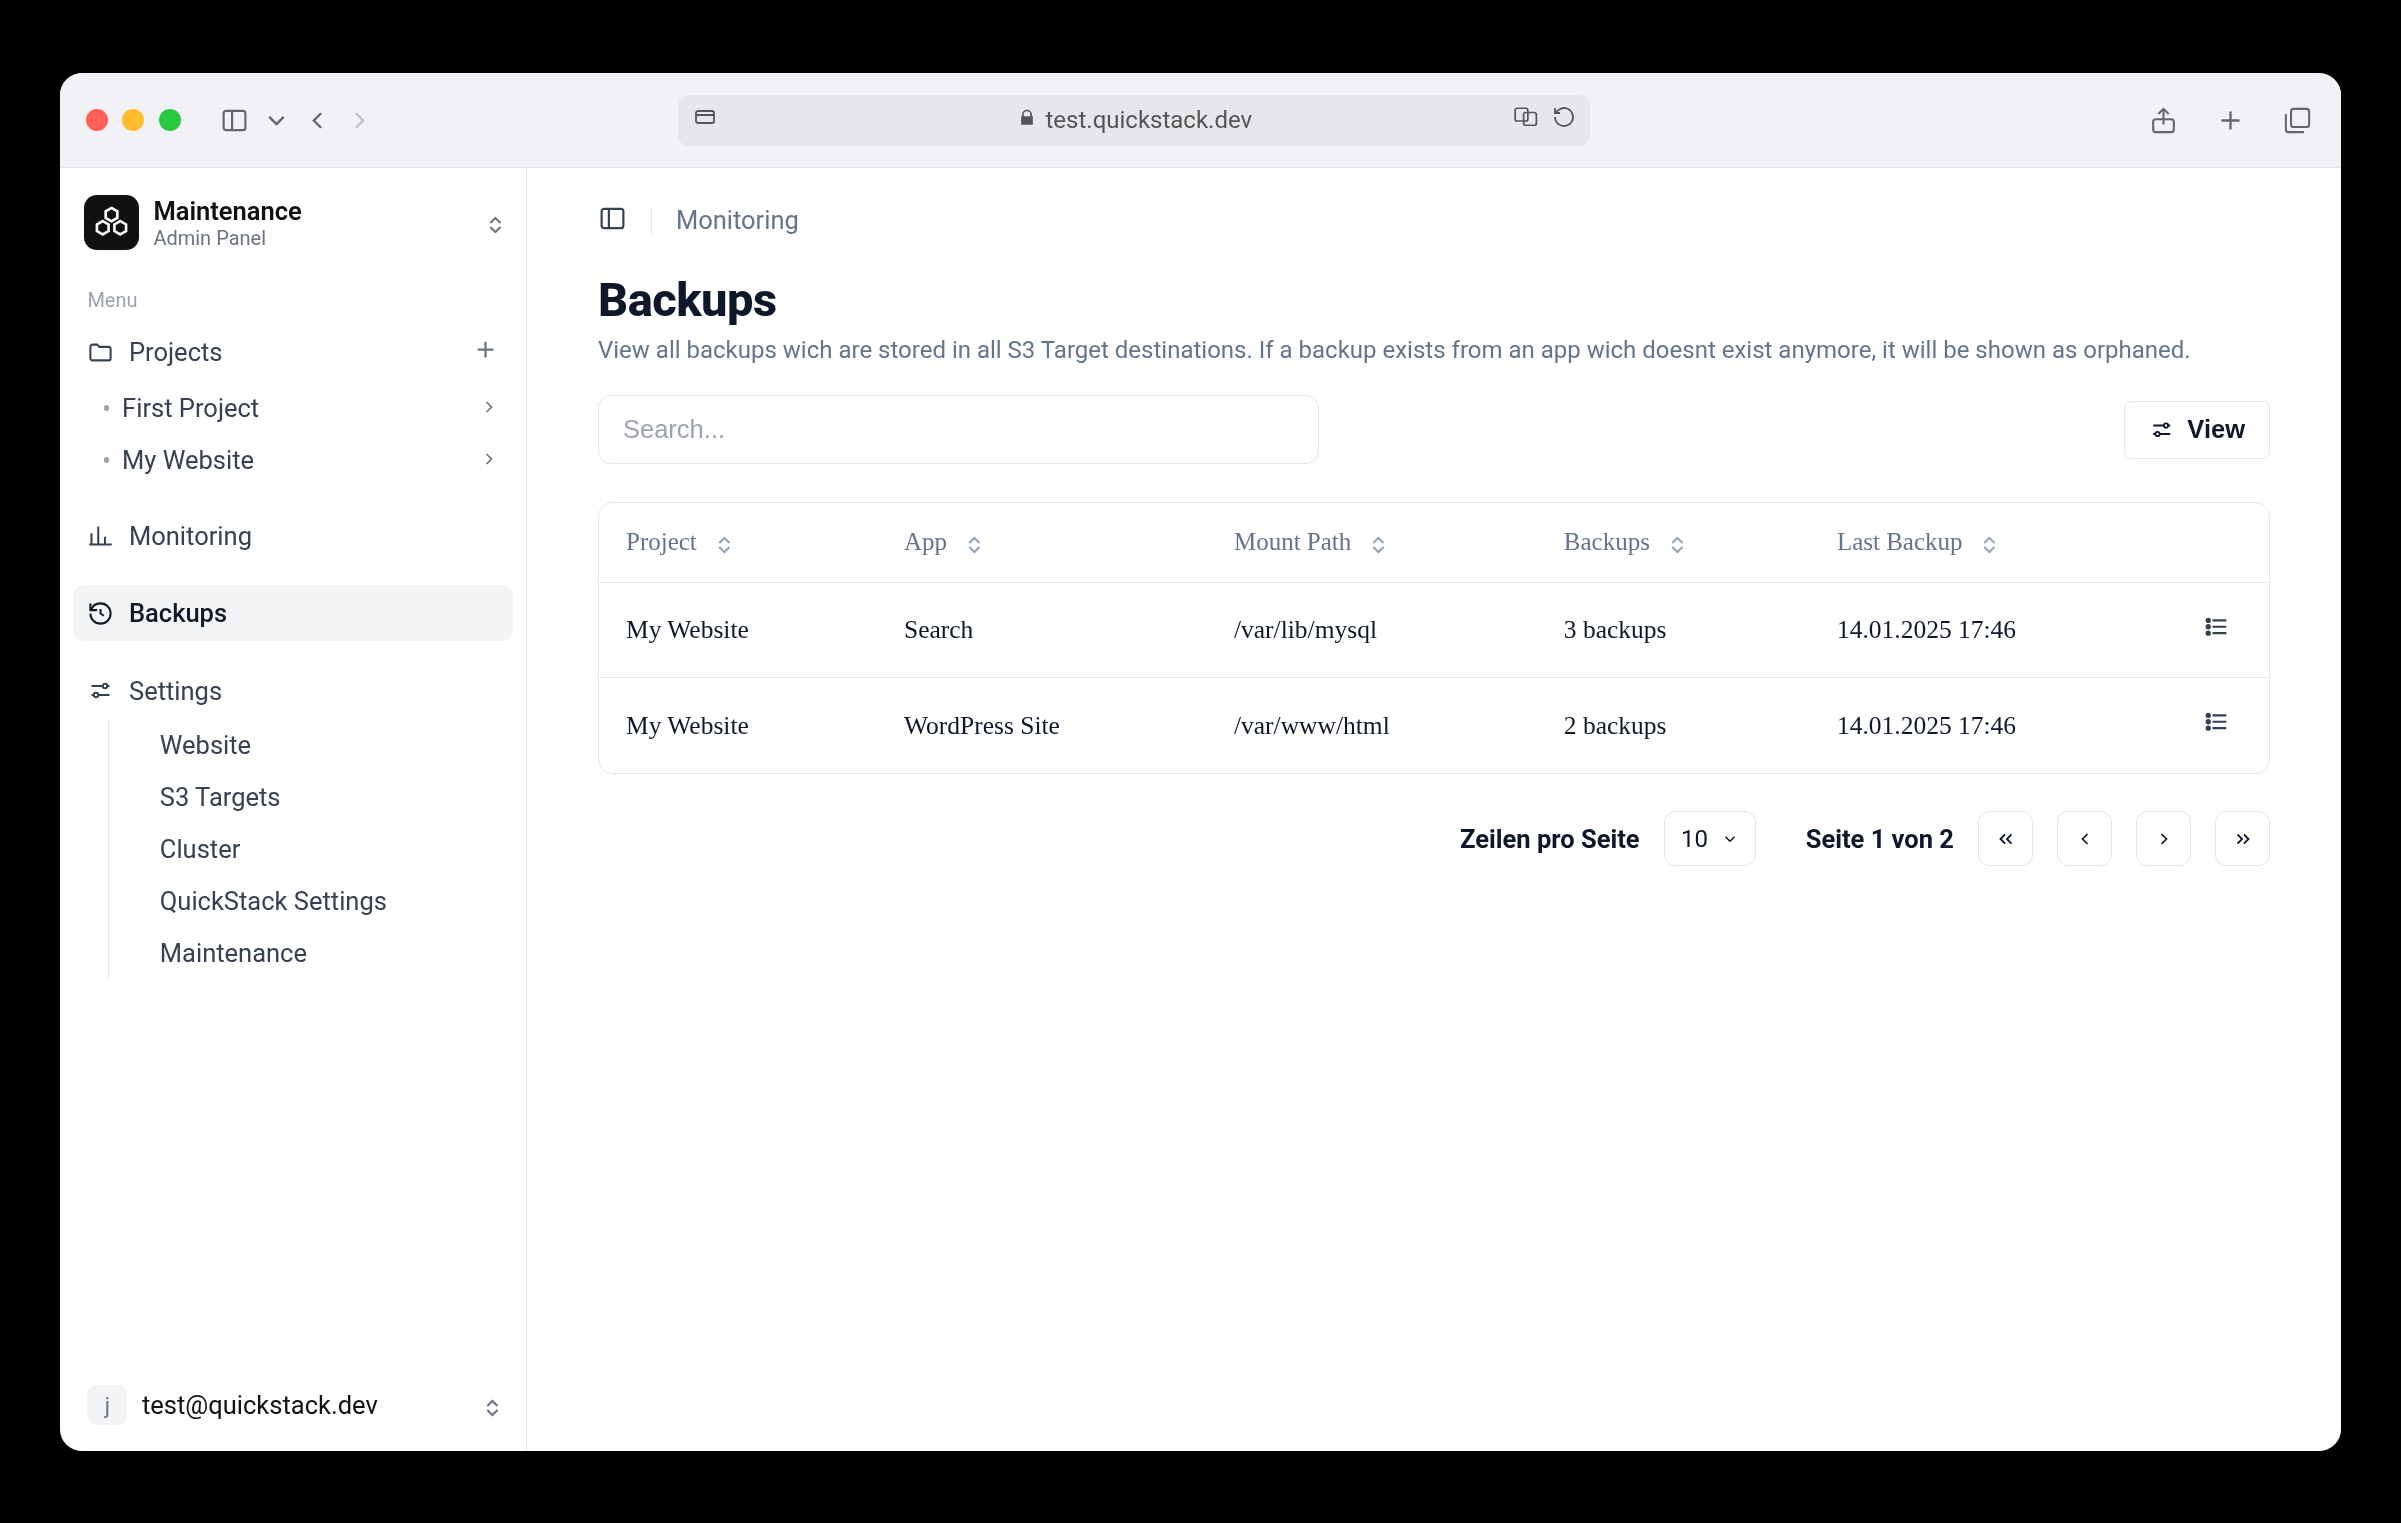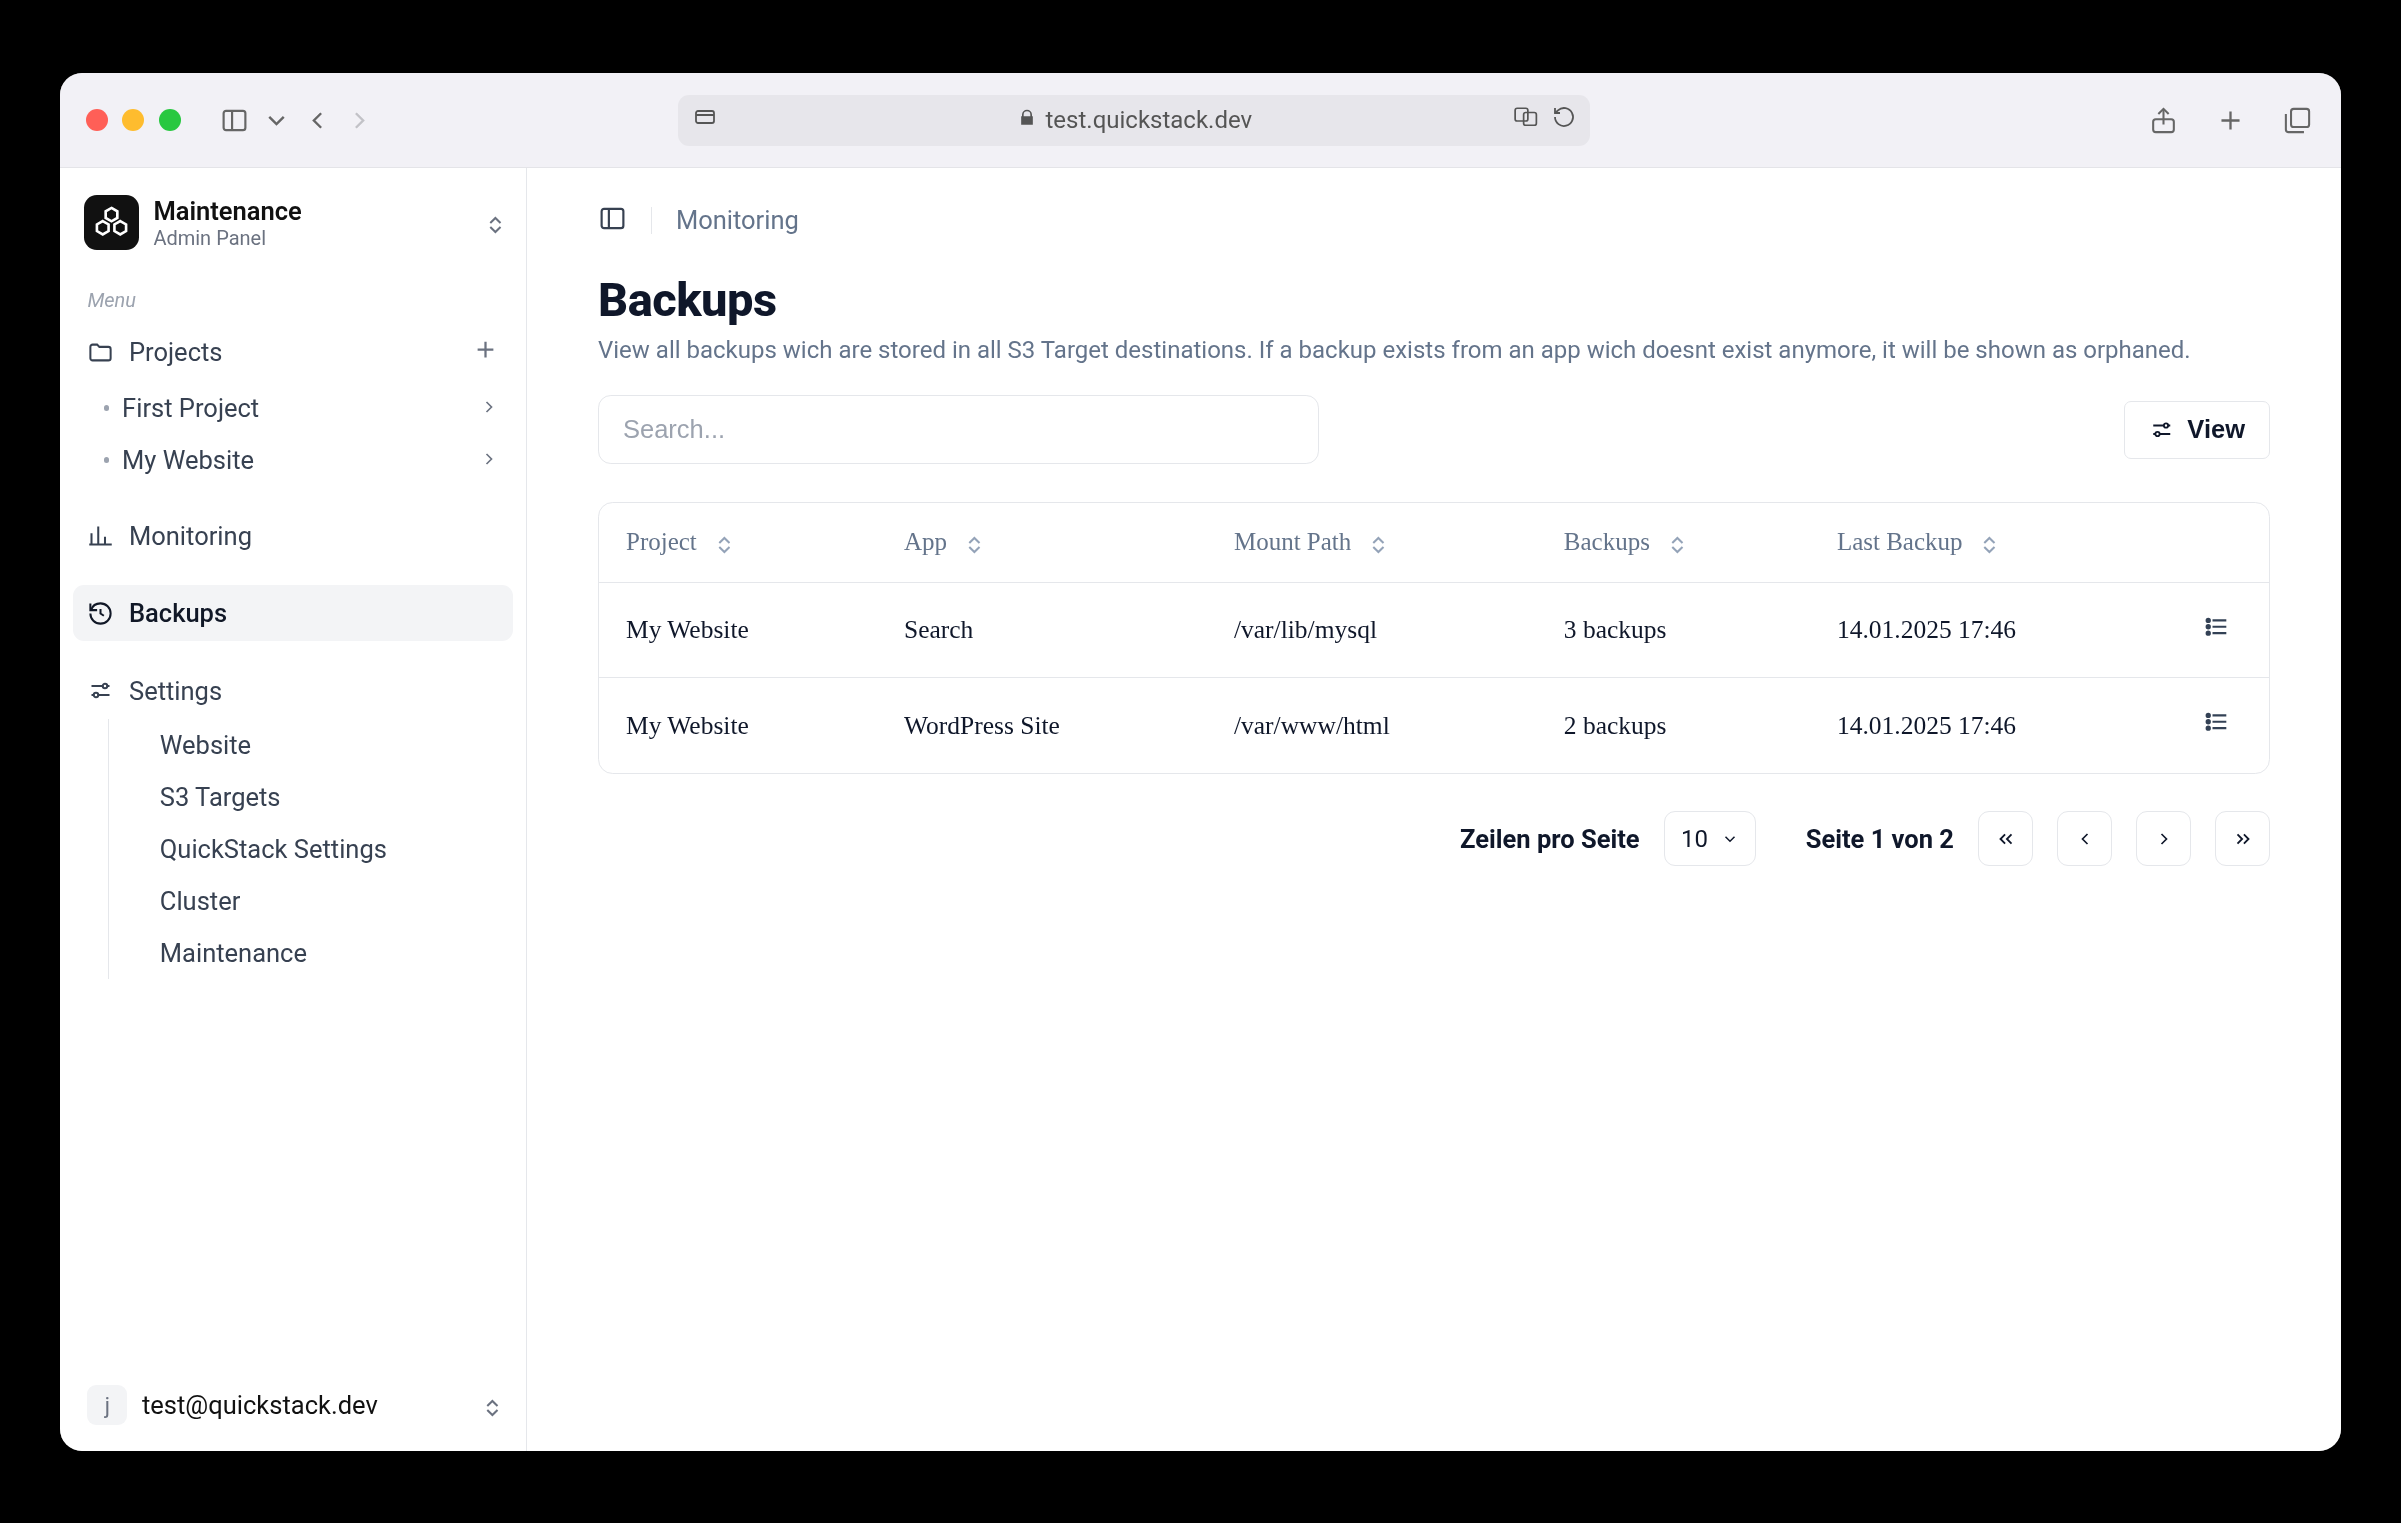--- a/index.html
+++ b/index.html
@@ -64,21 +64,21 @@
       border-right: 0.9px solid #e5e7eb;
       display:flex; flex-direction:column;
       padding: 18px 12.8px 12.8px 12.8px;
     }
     .brand-row { display:flex; align-items:center; gap:14.6px; padding:9px 11px; margin-bottom:16.4px;}
     .brand-logo { width:55px; height:55px; background:#111; border-radius:12.8px; display:flex; align-items:center; justify-content:center; }
     .brand-logo svg { width:35px; height:35px; color:#fff; }
     .brand-text .t1 { font-size:25.5px; font-weight:600; color:#111; }
     .brand-text .t2 { font-size:20px; color:#6b7280; }
     .brand-chevron { margin-left:auto; color:#6b7280; }
-    .menu-label { font-size:20px; color:#9ca3af; padding: 12.8px 14.6px 11px; font-style: italic; }
+    .menu-label { font-size:20px; color:#9ca3af; padding: 12.8px 14.6px 11px; }
     .side-item {
       display:flex; align-items:center; gap:14.6px;
       padding: 12.8px 14.6px;
       border-radius: 11px;
       color:#374151;
       font-size:25.5px;
       cursor:pointer;
     }
     .side-item.active { background:#f3f4f6; color:#111827; font-weight:500;}
     .side-item svg { width:27px; height:27px; flex-shrink:0; }
@@ -330,24 +330,24 @@
       </div>
 
       <div class="settings-tree">
         <div class="side-subsub">
           <span>Website</span>
         </div>
         <div class="side-subsub">
           <span>S3 Targets</span>
         </div>
         <div class="side-subsub">
+          <span>Cluster</span>
+        </div>
+        <div class="side-subsub">
           <span>QuickStack Settings</span>
-        </div>
-        <div class="side-subsub">
-          <span>Cluster</span>
         </div>
         <div class="side-subsub">
           <span>Maintenance</span>
         </div>
       </div>
 
       <div class="sidebar-footer">
         <div class="avatar">
           <span>j</span>
         </div>

